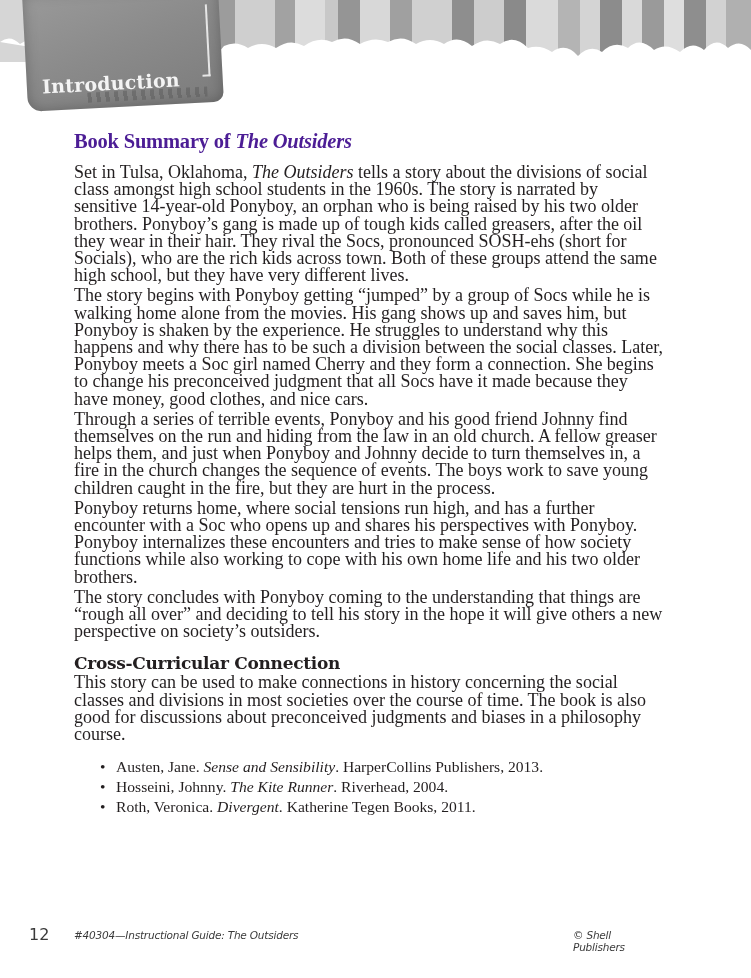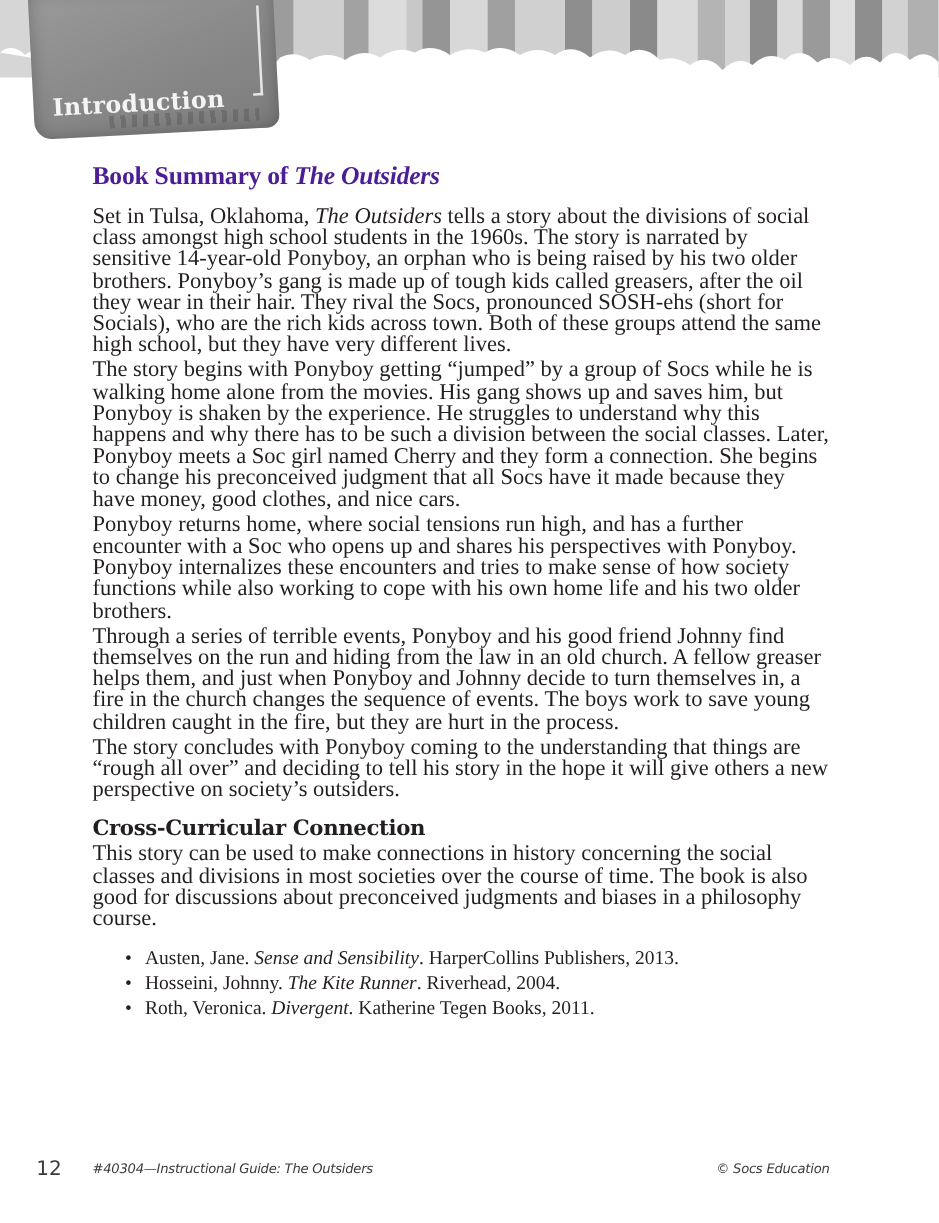--- a/index.html
+++ b/index.html
@@ -73,35 +73,35 @@
   <div class="bracket"></div>
   <div class="grunge"></div>
 </div>
 <div class="intro-label">Introduction</div>
 
 <div class="content">
   <h1><span>Book Summary of </span><em>The Outsiders</em></h1>
 
   <p><span>Set in Tulsa, Oklahoma, </span><em>The Outsiders</em><span> tells a story about the divisions of social class amongst high school students in the 1960s.  The story is narrated by sensitive 14-year-old Ponyboy, an orphan who is being raised by his two older brothers.  Ponyboy’s gang is made up of tough kids called greasers, after the oil they wear in their hair.  They rival the Socs, pronounced SOSH-ehs (short for Socials), who are the rich kids across town.  Both of these groups attend the same high school, but they have very different lives.</span></p>
   <p>The story begins with Ponyboy getting “jumped” by a group of Socs while he is walking home alone from the movies.  His gang shows up and saves him, but Ponyboy is shaken by the experience.  He struggles to understand why this happens and why there has to be such a division between the social classes.  Later, Ponyboy meets a Soc girl named Cherry and they form a connection.  She begins to change his preconceived judgment that all Socs have it made because they have money, good clothes, and nice cars.</p>
+  <p>Through a series of terrible events, Ponyboy and his good friend Johnny find themselves on the run and hiding from the law in an old church.  A fellow greaser helps them, and just when Ponyboy and Johnny decide to turn themselves in, a fire in the church changes the sequence of events.  The boys work to save young children caught in the fire, but they are hurt in the process.</p>
   <p>Ponyboy returns home, where social tensions run high, and has a further encounter with a Soc who opens up and shares his perspectives with Ponyboy.  Ponyboy internalizes these encounters and tries to make sense of how society functions while also working to cope with his own home life and his two older brothers.</p>
-  <p>Through a series of terrible events, Ponyboy and his good friend Johnny find themselves on the run and hiding from the law in an old church.  A fellow greaser helps them, and just when Ponyboy and Johnny decide to turn themselves in, a fire in the church changes the sequence of events.  The boys work to save young children caught in the fire, but they are hurt in the process.</p>
   <p>The story concludes with Ponyboy coming to the understanding that things are “rough all over” and deciding to tell his story in the hope it will give others a new perspective on society’s outsiders.</p>
 
   <div class="sec2">
     <h2>Cross-Curricular Connection</h2>
     <p>This story can be used to make connections in history concerning the social classes and divisions in most societies over the course of time.  The book is also good for discussions about preconceived judgments and biases in a philosophy course.</p>
   </div>
 
   <div class="sec3">
     <ul class="texts">
       <li><span class="bullet">•</span><span>Austen, Jane. </span><em>Sense and Sensibility</em><span>. HarperCollins Publishers, 2013.</span></li>
       <li><span class="bullet">•</span><span>Hosseini, Johnny. </span><em>The Kite Runner</em><span>. Riverhead, 2004.</span></li>
       <li><span class="bullet">•</span><span>Roth, Veronica. </span><em>Divergent</em><span>. Katherine Tegen Books, 2011.</span></li>
     </ul>
   </div>
 </div>
 
 <div class="footer">
   <span class="page-num">12</span>
   <span class="guide-title">#40304—Instructional Guide: The Outsiders</span>
-  <span class="copyright">© Socs Education</span>
+  <span class="copyright">© Shell Publishers</span>
 </div>
 
 </body></html>

